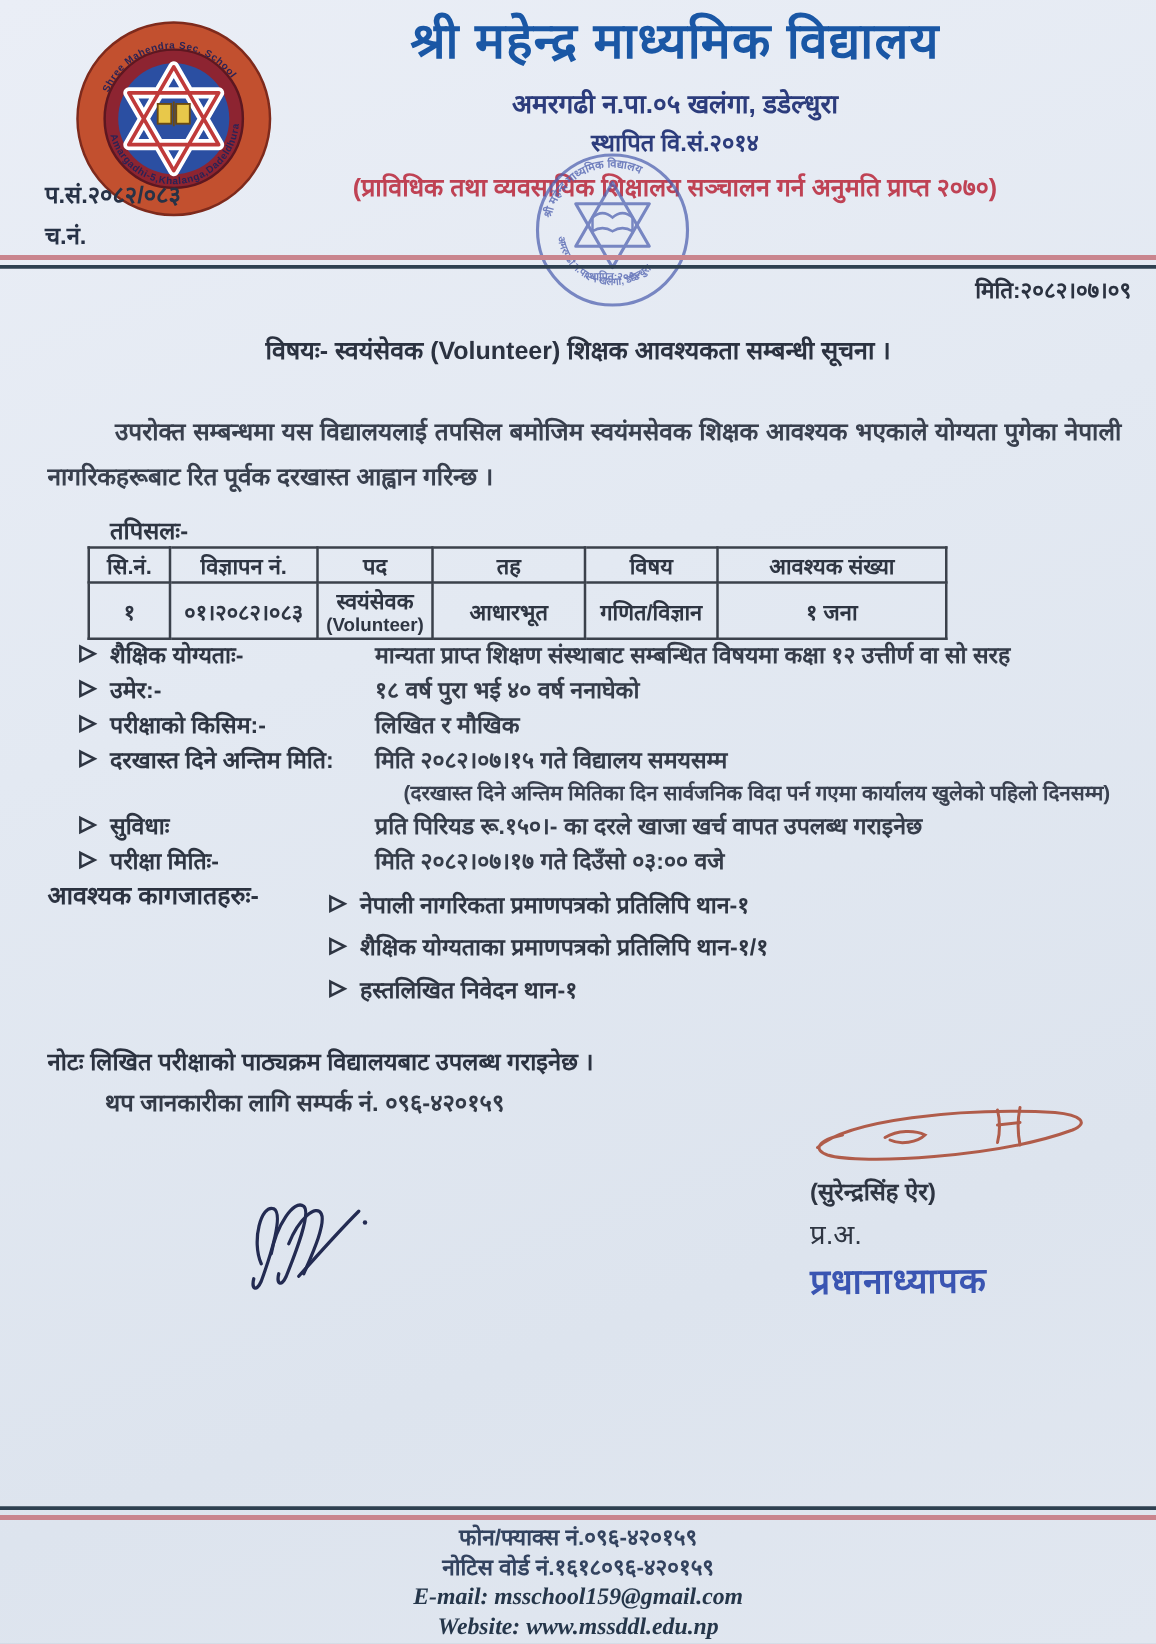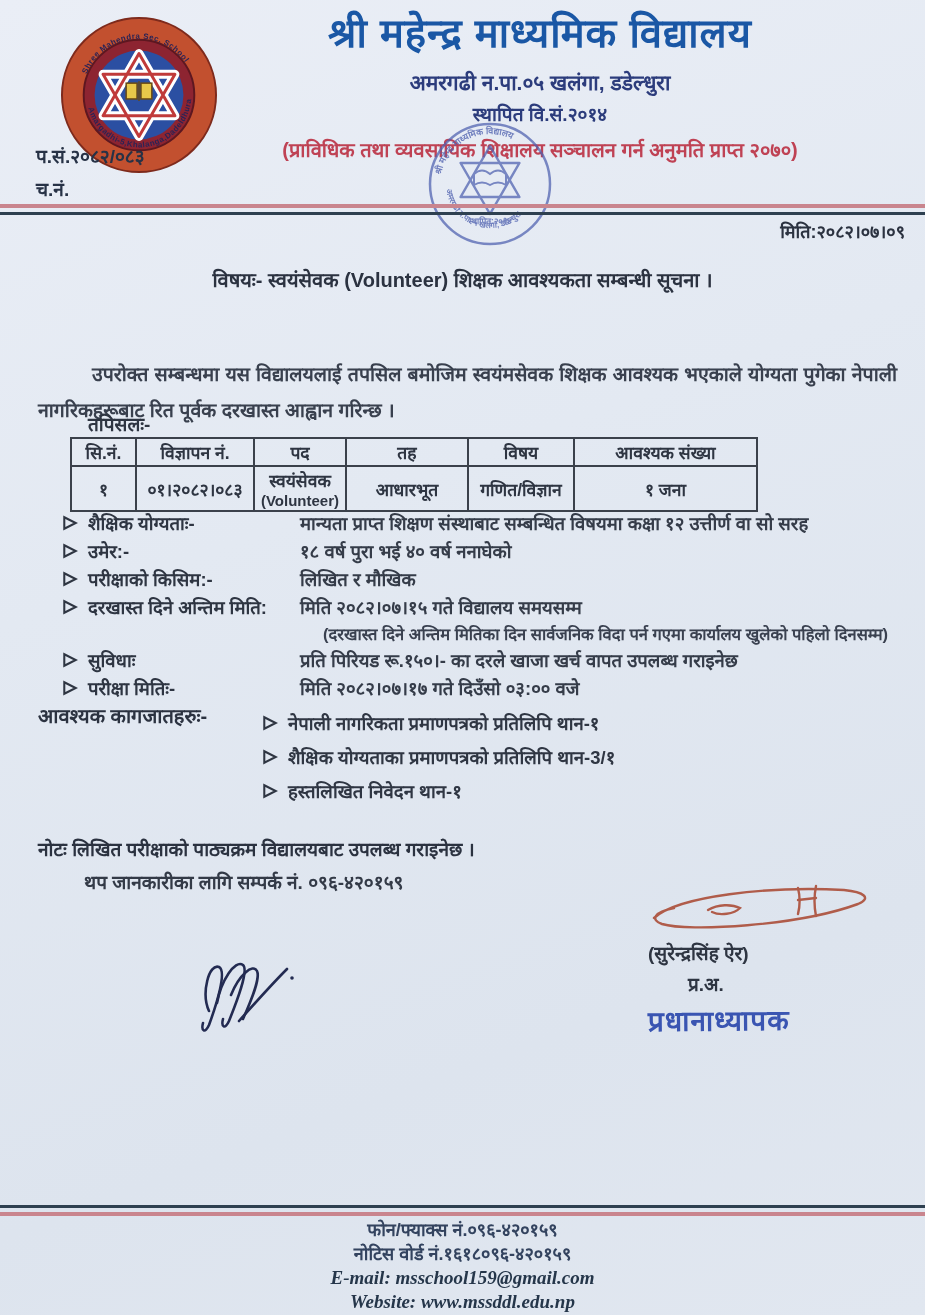--- a/index.html
+++ b/index.html
@@ -22,21 +22,21 @@
   .rule .bar{height:4px;}
   .rule-top{top:204px;}
   .rule-top .r1{background:#c9858e;height:4px;margin-bottom:4px;}
   .rule-top .r2{background:#2e4050;height:3px;}
   .rule-bottom{top:1205px;}
   .rule-bottom .r1{background:#2e4050;height:3px;margin-bottom:4px;}
   .rule-bottom .r2{background:#c9858e;height:4px;}
   .date-line{position:absolute;right:20px;top:219px;font-size:18px;font-weight:700;color:#2b3240;}
   
   .subject{position:absolute;left:0;right:0;top:266px;text-align:center;font-size:20px;font-weight:700;color:#2b3240;}
-  .para{position:absolute;left:38px;right:28px;top:328px;font-size:19.5px;font-weight:700;color:#39404e;line-height:36px;text-indent:54px;text-align:justify;margin-top:28px;}
+  .para{position:absolute;left:38px;right:28px;top:328px;font-size:19.5px;font-weight:700;color:#39404e;line-height:36px;text-indent:54px;text-align:justify;}
   .tapasil{position:absolute;left:88px;top:411px;font-size:19px;font-weight:700;color:#2e3542;}
   table.sched{position:absolute;left:70px;top:437px;width:686px;border-collapse:collapse;table-layout:fixed;}
   table.sched th,table.sched td{border:2px solid #3b414b;font-size:17.5px;font-weight:700;color:#2e3542;text-align:center;padding:1px 2px;}
   table.sched th{height:24px;}
   table.sched td{height:40px;vertical-align:middle;}
   .post-en{display:block;font-size:15px;font-weight:700;}
   
   .details{position:absolute;left:62px;top:510px;right:14px;}
   .drow{display:flex;align-items:flex-start;height:28px;}
   .drow .arrow{width:16px;margin-top:5px;flex:0 0 16px;}
@@ -49,21 +49,21 @@
   .docrow{display:flex;align-items:flex-start;height:34px;}
   .docrow .arrow{width:16px;margin-top:5px;flex:0 0 16px;}
   .docrow .dtext{margin-left:10px;font-size:18.5px;font-weight:700;color:#2f3643;}
   .note-line{position:absolute;left:38px;top:836px;font-size:19px;font-weight:700;color:#2b3240;text-align:right;}
   .contact-line{position:absolute;left:84px;top:869px;font-size:19px;font-weight:700;color:#333a47;}
   
   .sig-left{position:absolute;left:195px;top:933px;width:120px;height:105px;}
   .sig-right-block{position:absolute;left:648px;top:880px;width:260px;}
   .sig-right-svg{width:240px;height:58px;display:block;}
   .sig-name{font-size:19px;font-weight:700;color:#2e3542;margin-top:2px;}
-  .sig-post{font-size:19px;font-weight:700;color:#2e3542;margin-top:5px;margin-left:40px;}
+  .sig-post{font-size:22px;font-weight:400;color:#2e3542;margin-top:5px;}
   .sig-stamp-title{font-size:28px;font-weight:700;color:#2946ac;margin-top:3px;letter-spacing:1px;opacity:.9;transform:rotate(-.5deg);}
   
   .footer{position:absolute;left:0;right:0;top:1218px;text-align:center;color:#33435f;}
   .f-phone,.f-notice{font-size:18px;font-weight:700;line-height:24px;}
   .f-email,.f-web{font-family:"Liberation Serif","DejaVu Serif",serif;font-style:italic;font-weight:700;font-size:19px;line-height:24px;color:#25364a;}
   .small-ring-text{font-size:8px;font-weight:700;letter-spacing:.5px;}
 </style>
 </head>
 <body>
 
@@ -225,21 +225,21 @@
     <div class="docrow">
       <svg class="arrow" viewBox="0 0 14 14">
           <path d="M2 2 L12 7 L2 12 Z" fill="none" stroke="#2e3542" stroke-width="1.8"></path>
         </svg>
       <span class="dtext">नेपाली नागरिकता प्रमाणपत्रको प्रतिलिपि थान-१</span>
     </div>
     <div class="docrow">
       <svg class="arrow" viewBox="0 0 14 14">
           <path d="M2 2 L12 7 L2 12 Z" fill="none" stroke="#2e3542" stroke-width="1.8"></path>
         </svg>
-      <span class="dtext">शैक्षिक योग्यताका प्रमाणपत्रको प्रतिलिपि थान-3/१</span>
+      <span class="dtext">शैक्षिक योग्यताका प्रमाणपत्रको प्रतिलिपि थान-१/१</span>
     </div>
     <div class="docrow">
       <svg class="arrow" viewBox="0 0 14 14">
           <path d="M2 2 L12 7 L2 12 Z" fill="none" stroke="#2e3542" stroke-width="1.8"></path>
         </svg>
       <span class="dtext">हस्तलिखित निवेदन थान-१</span>
     </div>
   </div>
 
   <div class="note-line">नोटः लिखित परीक्षाको पाठ्यक्रम विद्यालयबाट उपलब्ध गराइनेछ ।</div>

